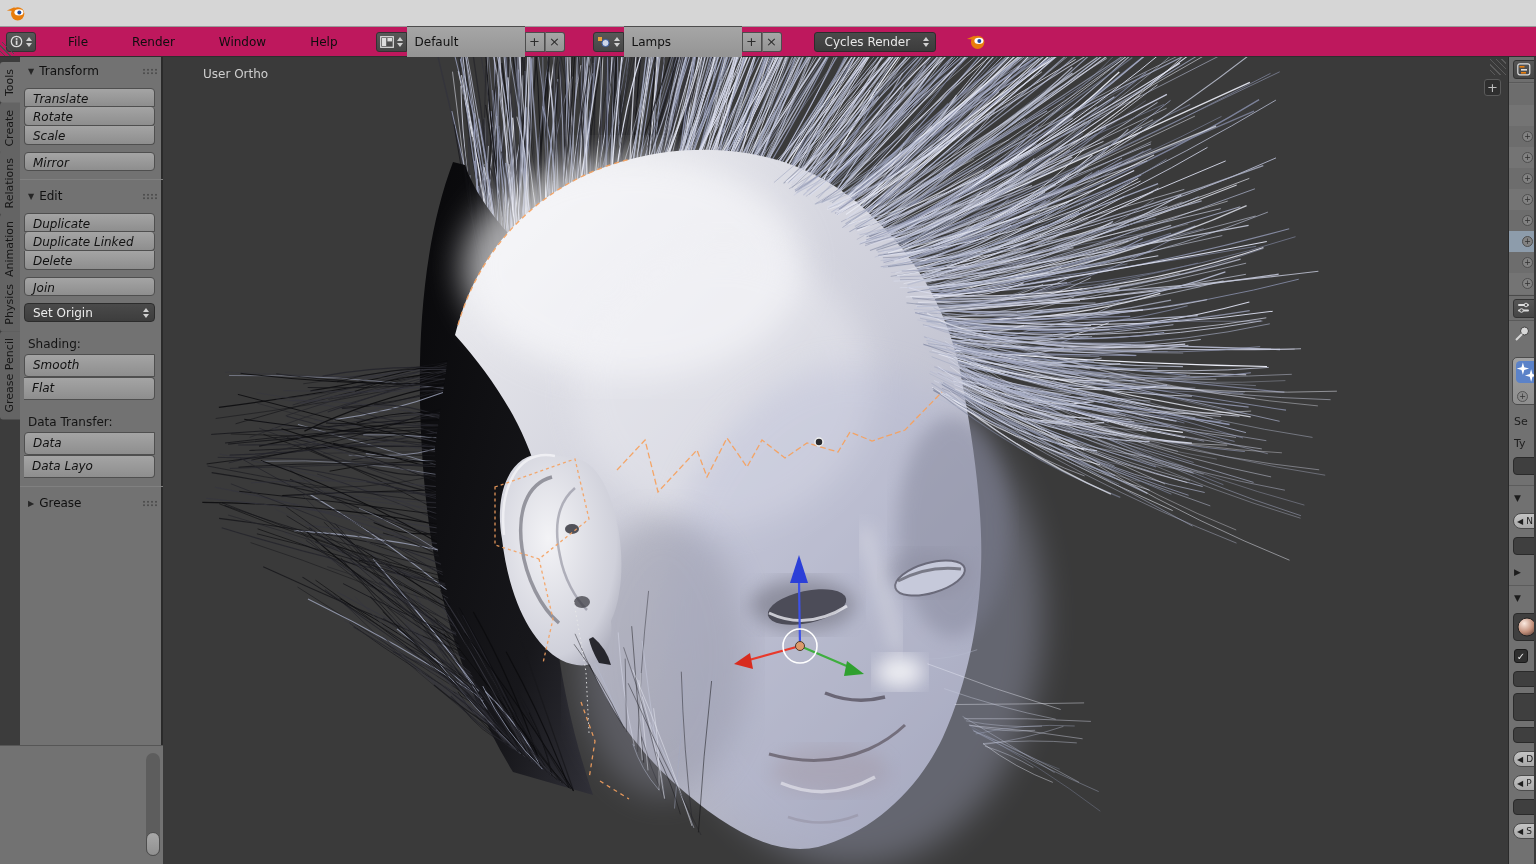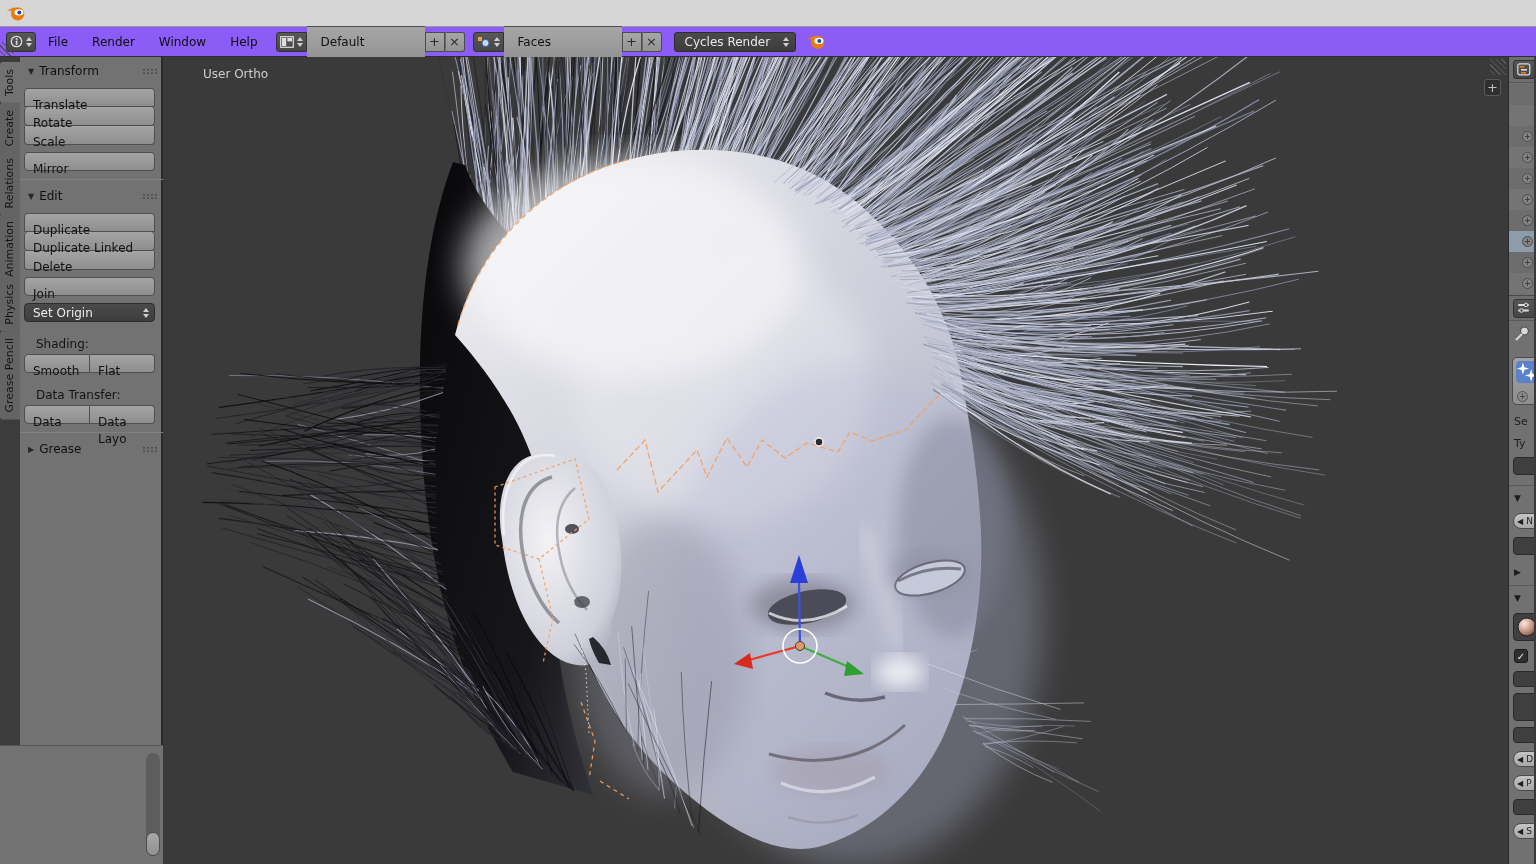--- a/index.html
+++ b/index.html
@@ -4,31 +4,31 @@
 <style>
   *{margin:0;padding:0;box-sizing:border-box;}
   html,body{width:1536px;height:864px;overflow:hidden;background:#3a3a3a;
     font-family:"DejaVu Sans","Liberation Sans",sans-serif;font-size:12px;
     -webkit-font-smoothing:antialiased;}
   
   .titlebar{height:27px;background:#d6d6d6;display:flex;align-items:center;padding-left:6px;
     border-bottom:1px solid #9a9a9a;color:#111;font-size:13px;}
   .titlebar .logo{width:20px;height:18px;margin-right:8px;}
   
-  .infobar{height:30px;background:#8b5cf6;display:flex;align-items:center;gap:0;
+  .infobar{height:30px;background:#be185d;display:flex;align-items:center;gap:20px;
     border-bottom:1px solid #2e2e2e;position:relative;padding-left:6px;color:#0e0e0e;}
   .menu-item{padding:0 12px;line-height:28px;color:#0e0e0e;cursor:default;}
   .ibtn{height:20px;display:flex;align-items:center;background:linear-gradient(#585858,#464646);
     border:1px solid #333;border-radius:3px;padding:0 3px;color:#e8e8e8;}
   .updown{display:inline-flex;flex-direction:column;justify-content:center;margin-left:3px;gap:2px;}
   .updown i{display:block;width:0;height:0;border-left:3px solid transparent;border-right:3px solid transparent;}
   .updown i.u{border-bottom:4px solid #d0d0d0;}
   .updown i.d{border-top:4px solid #d0d0d0;}
   .field{height:32px;background:linear-gradient(#a6a6a6,#949494);border:1px solid #4d4d4d;
-    color:#111;display:flex;align-items:center;padding:0 14px;}
+    color:#111;display:flex;align-items:center;padding:0 8px;}
   .grp{display:flex;align-items:center;}
   .grp>.ibtn{border-radius:3px 0 0 3px;}
   .grp>.field{border-left:none;border-right:none;}
   .sq{width:20px;height:20px;background:linear-gradient(#a6a6a6,#949494);border:1px solid #4d4d4d;
     display:flex;align-items:center;justify-content:center;color:#2c2c2c;font-size:13px;}
   .sq.last{border-radius:0 3px 3px 0;border-left:1px solid #6a6a6a;}
   .engine{height:20px;margin-left:12px;background:linear-gradient(#4a4a4a,#3c3c3c);border:1px solid #2c2c2c;
     border-radius:3px;color:#e8e8e8;display:flex;align-items:center;padding:0 6px 0 10px;width:122px;justify-content:space-between;}
   .stats{color:#e2e2e2;margin-left:10px;white-space:nowrap;}
   .corner-grip{position:absolute;left:0;bottom:0;width:14px;height:14px;
@@ -41,29 +41,29 @@
   .vtab{position:absolute;left:0;width:20px;writing-mode:vertical-rl;transform:rotate(180deg);
     background:#646464;color:#161616;font-size:11px;padding:7px 0;text-align:center;
     border-radius:0 3px 3px 0;line-height:20px;}
   .vtab.active{background:#727272;}
   .panels{position:absolute;left:20px;top:0;width:143px;height:688px;padding:4px 0 0 0;}
   .phead{display:flex;align-items:center;height:20px;padding:0 6px 0 8px;color:#101010;}
   .phead .tri{font-size:8px;margin-right:5px;color:#262626;}
   .phead .grip{margin-left:auto;width:15px;height:7px;
     background-image:radial-gradient(#4f4f4f 1px,transparent 1.2px);background-size:4px 3.5px;}
   .btn{height:19px;line-height:17px;background:linear-gradient(#a4a4a4,#8e8e8e);border:1px solid #4f4f4f;
-    color:#111;padding:8px 8px;margin:0 8px 0 4px;border-radius:4px;}
+    color:#111;padding:2px 8px;margin:0 8px 0 4px;border-radius:4px;font-style:italic;}
   .bstack .btn{margin-bottom:0;border-radius:4px;border-top-width:0;}
   .bstack .btn:first-child{border-radius:4px 4px 0 0;border-top-width:1px;}
   .bstack .btn:last-child{border-radius:0 0 4px 4px;}
   .gap{height:7px;} .gap2{height:12px;}
   .ddark{height:19px;background:linear-gradient(#4a4a4a,#3d3d3d);border:1px solid #2c2c2c;color:#ececec;
     margin:0 8px 0 4px;border-radius:4px;display:flex;align-items:center;padding:0 5px 0 8px;justify-content:space-between;}
-  .label{color:#141414;padding:3px 0 3px 16px;}
-  .pair{display:flex;margin:0 8px 0 4px;}
+  .label{color:#141414;padding:3px 0 3px 8px;}
+  .pair{display:flex;margin:0 8px 0 4px;flex-direction:column;}
   .pair .btn{flex:1;margin:0;border-radius:4px 0 0 4px;}
   .pair .btn+.btn{border-left:none;border-radius:0 4px 4px 0;}
   .sep{height:1px;background:#5c5c5c;border-bottom:1px solid #808080;margin:8px 0 6px 0;}
   .shelf-bottom{position:absolute;left:0;top:688px;width:163px;height:119px;background:#727272;
     border-top:1px solid #565656;}
   .sb-track{position:absolute;right:3px;top:7px;width:14px;height:103px;background:#5d5d5d;border-radius:7px;}
   .sb-thumb{position:absolute;right:3px;top:86px;width:14px;height:24px;background:linear-gradient(#a8a8a8,#909090);
     border:1px solid #4e4e4e;border-radius:7px;}
   
   .viewport{position:relative;width:1345px;height:807px;background:#3a3a3a;flex:none;overflow:hidden;}
@@ -147,21 +147,21 @@
     <div class="ibtn">
       <svg width="14" height="12" viewBox="0 0 14 12">
         <rect x="1" y="1" width="4" height="4" fill="#e8a33c"></rect>
         <circle cx="8.5" cy="7" r="3.6" fill="#cdd6e8" stroke="#3a5b9e" stroke-width="1"></circle>
       </svg>
       <span class="updown">
           <i class="u"></i>
           <i class="d"></i>
         </span>
     </div>
-    <div class="field" style="width:118px;">Faces</div>
+    <div class="field" style="width:118px;">Lamps</div>
     <div class="sq">
         <span>+</span>
       </div>
     <div class="sq last">
         <span>×</span>
       </div>
   </div>
 
   <div class="engine">
     <span>Cycles Render</span>

